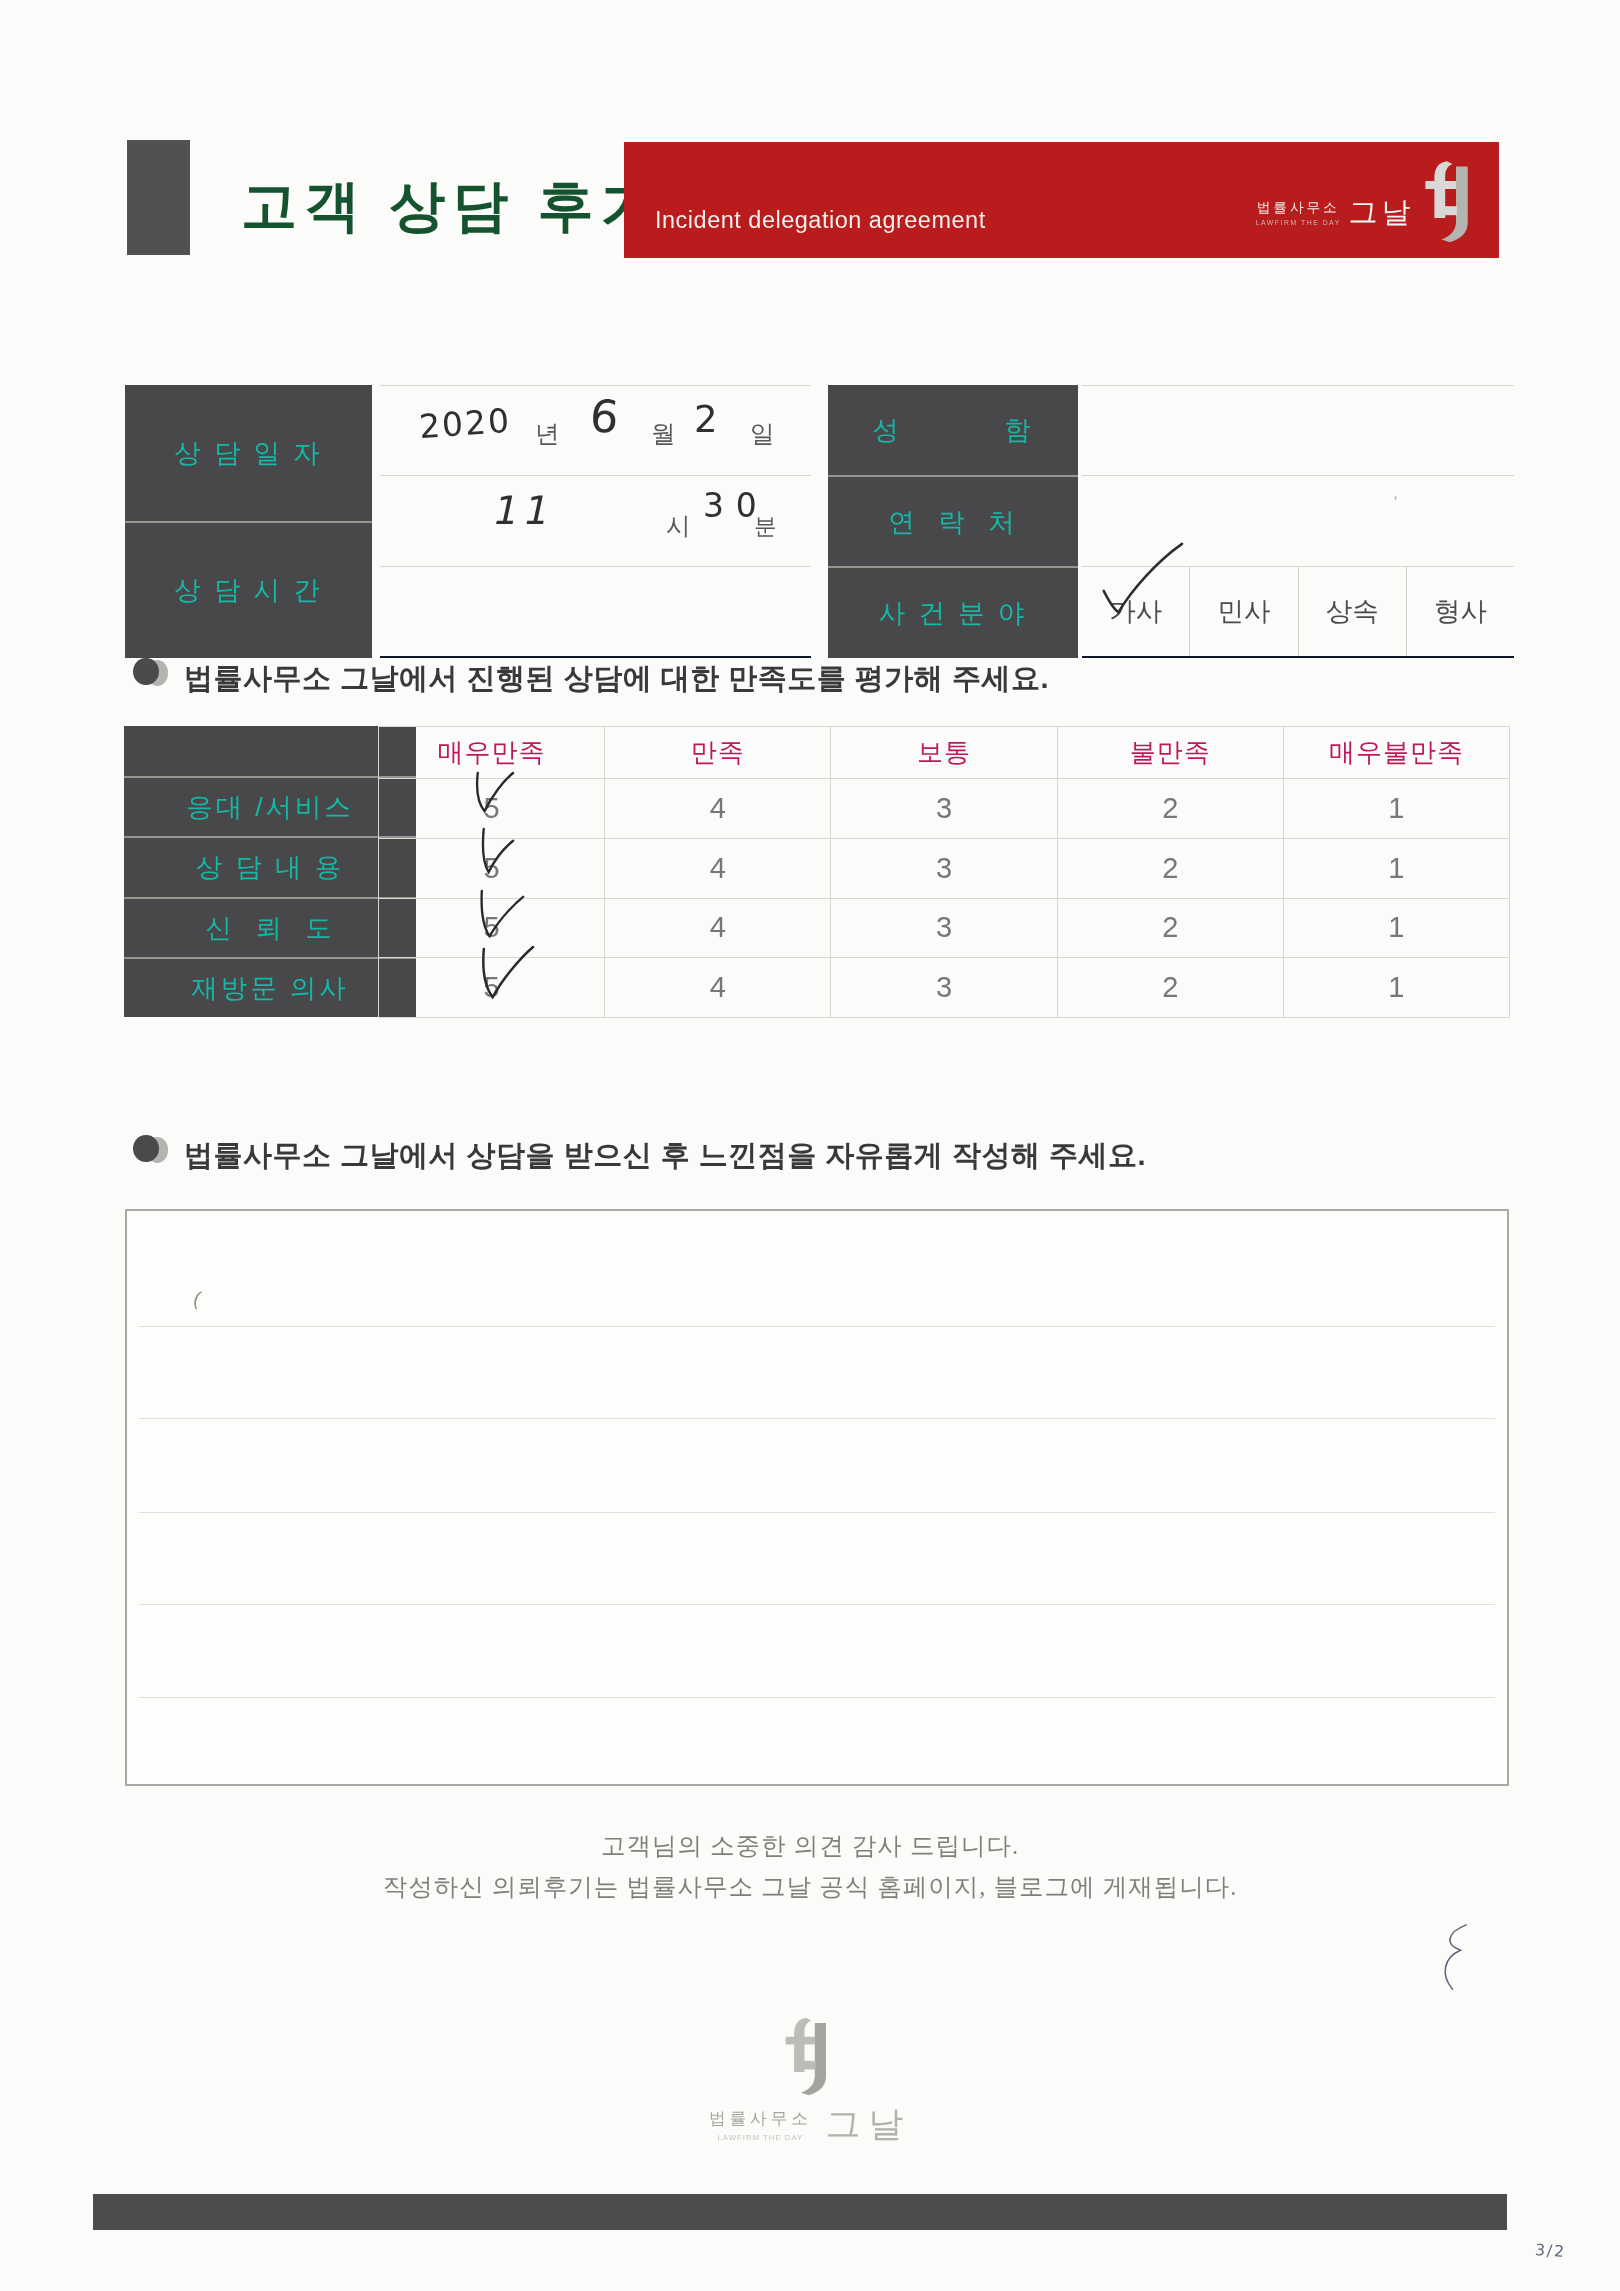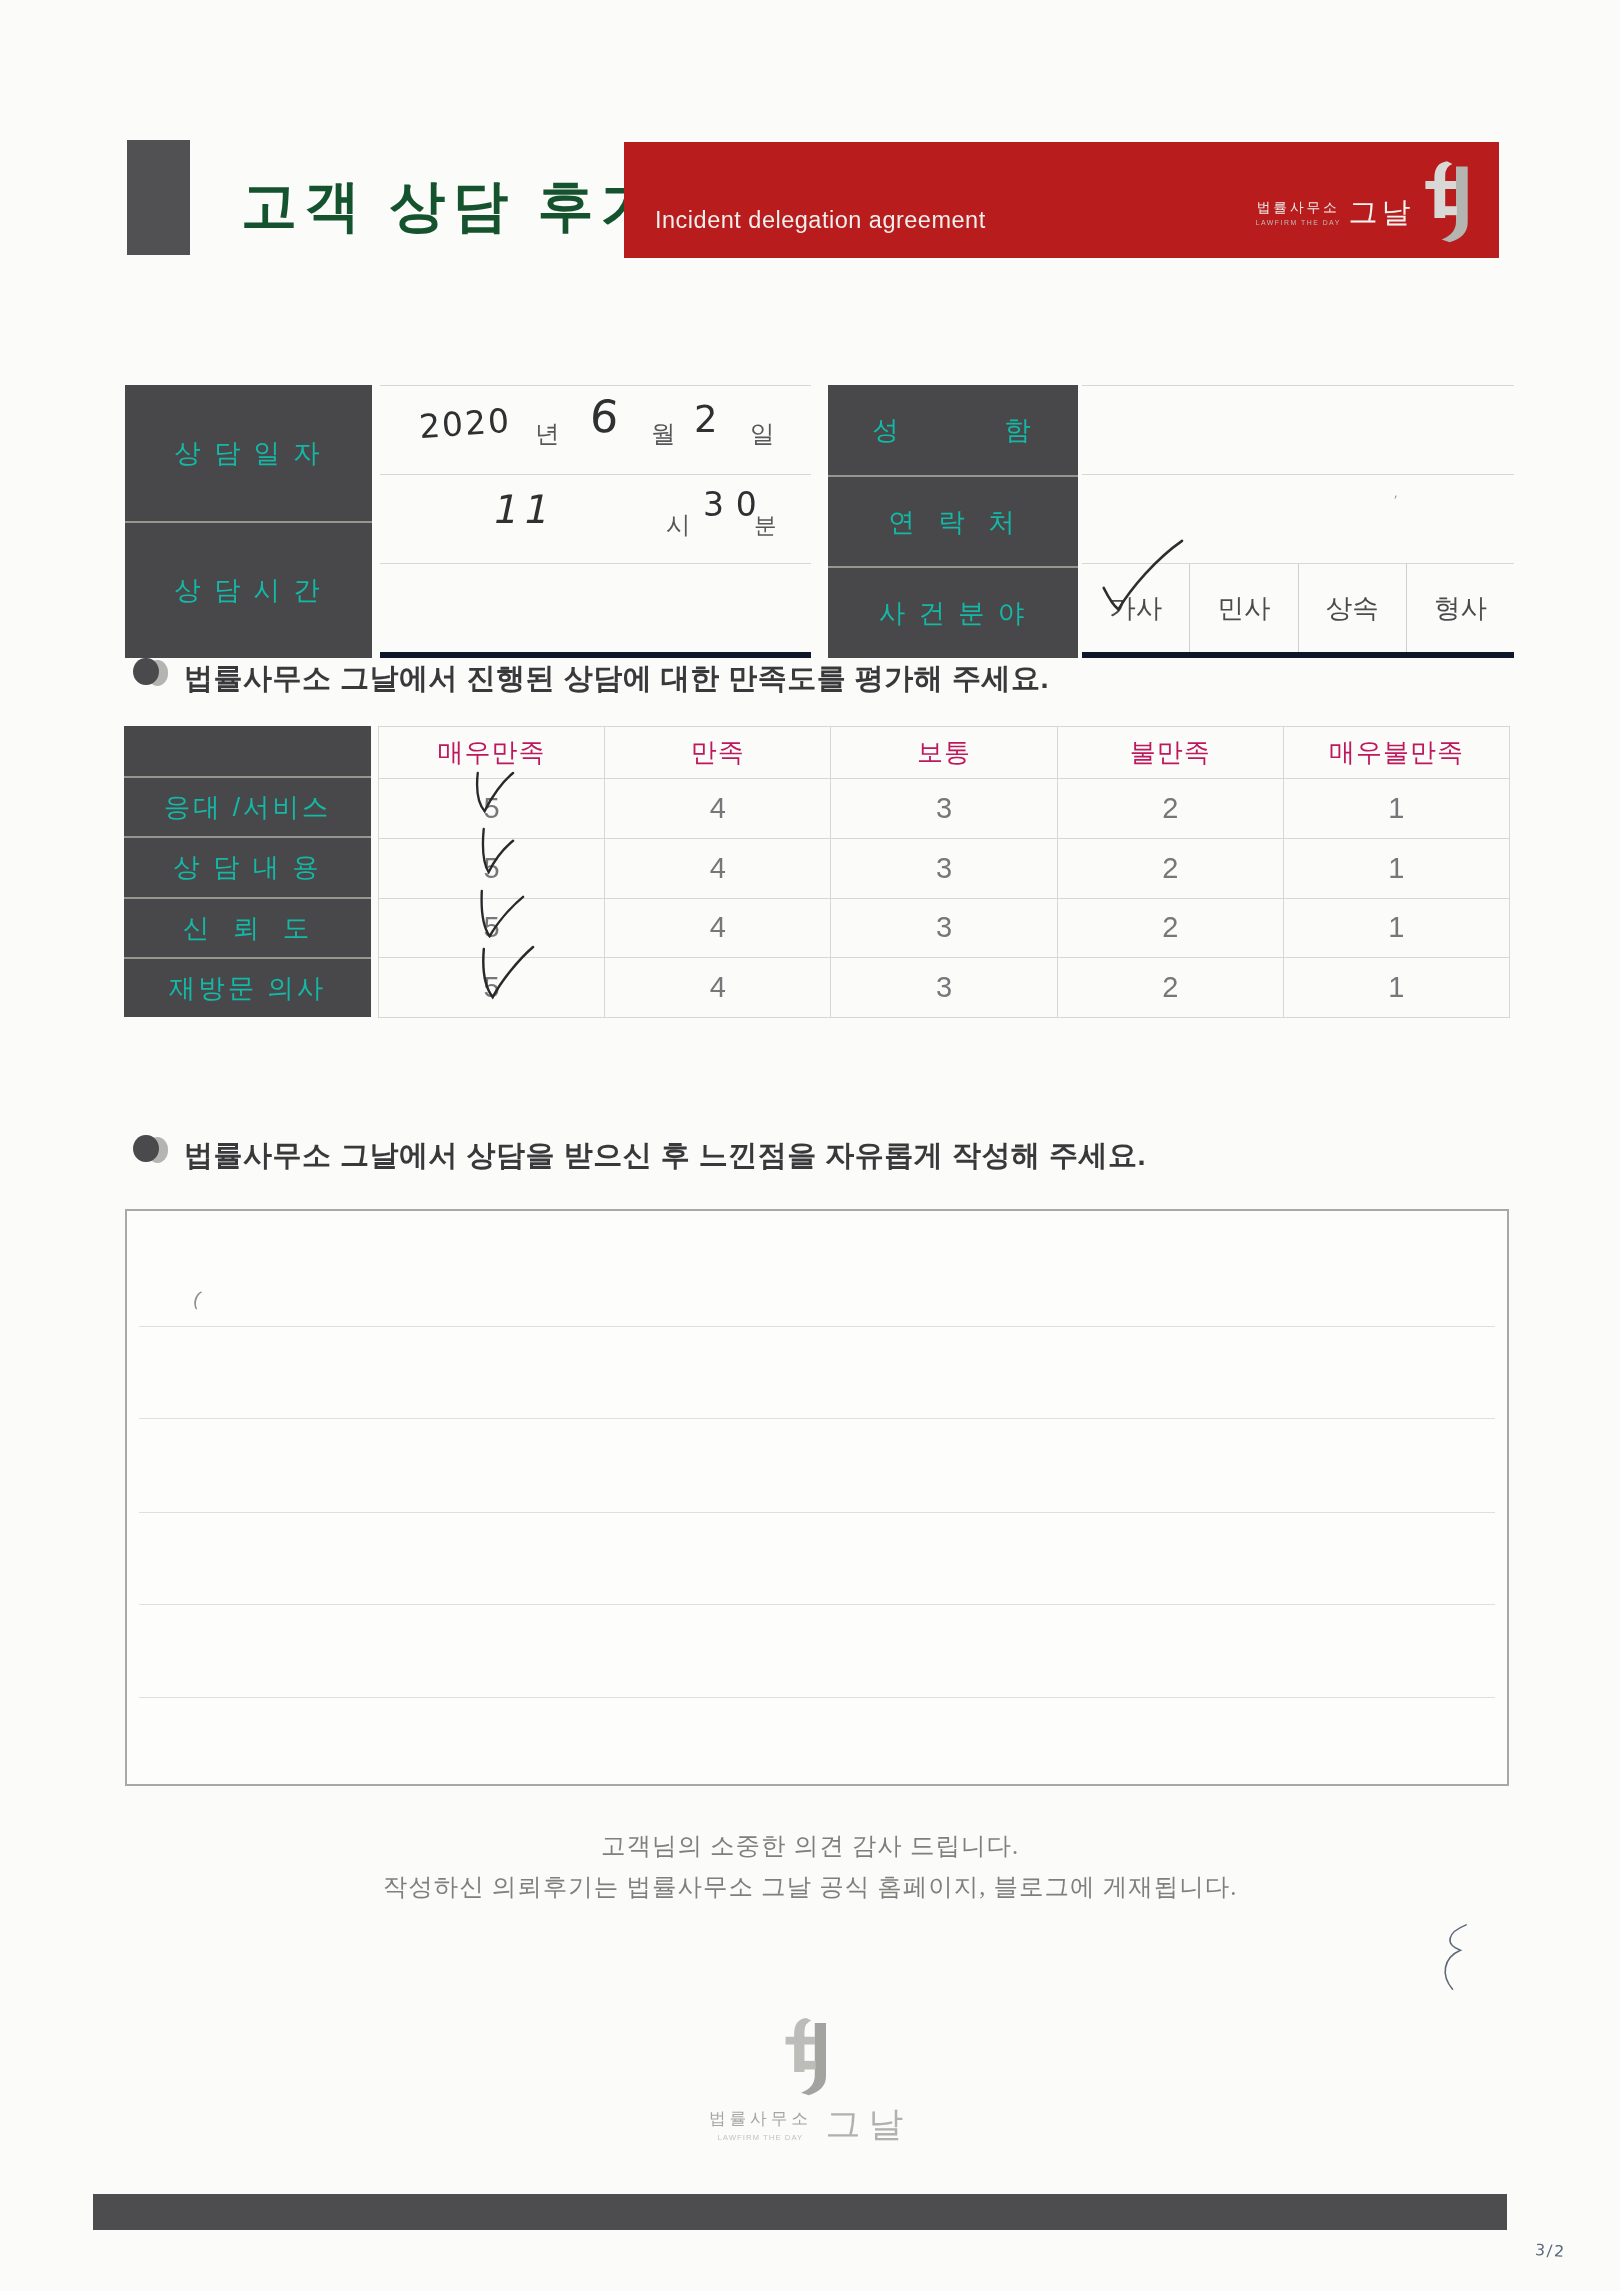--- a/index.html
+++ b/index.html
@@ -18,21 +18,21 @@
   .brand-sub{font-size:6.9px;color:#bdbdba;letter-spacing:1.5px;white-space:nowrap;margin-top:2px;}
   .brand-name{font-size:29px;color:#f4f4f2;letter-spacing:3.9px;margin:39px 5.9px 0 7.8px;font-weight:normal;white-space:nowrap;}
   .banner .monogram{width:63px;height:90px;}
 
   
   .label-col{display:flex;flex-direction:column;gap:2px;background:#96968f;}
   .label-cell{flex:1;background:#48484b;color:#14b8a6;display:flex;align-items:center;justify-content:center;
               font-size:26.5px;letter-spacing:2.9px;white-space:pre;}
   .content-col{display:flex;flex-direction:column;}
   .content-row{flex:1;position:relative;border-top:1px solid #d8d7d1;background:transparent;}
-  .content-col .content-row:last-child{border-bottom:6px solid #0f172a;}
+  .content-col .content-row:last-child{border-bottom:2px solid #0f172a;}
   .printed-suffix{position:absolute;font-size:24.5px;color:#57575a;}
   .hand{position:absolute;color:#2e3032;font-family:"DejaVu Sans",sans-serif;}
   .case-row{display:flex;}
   .case-cell{flex:1;position:relative;display:flex;align-items:center;justify-content:center;
              font-size:26.5px;color:#4b4b4d;border-left:1px solid #cfceca;}
   .case-cell:first-child{border-left:none;}
   .stray-mark{font-size:14.7px;color:#98989a;}
 
   
   .bullet{width:29px;height:29px;}
@@ -146,21 +146,21 @@
       </div>
     </div>
   </div>
 
   <div class="abs bullet" style="left:133px;top:658px;">
     <span class="b-lite"></span>
       <span class="b-dark"></span>
   </div>
   <div class="abs section-heading" style="left:184px;top:659px;">법률사무소 그날에서 진행된 상담에 대한 만족도를 평가해 주세요.</div>
 
-  <div class="abs label-col" style="left:124px;top:726px;width:247px;height:291px;">
+  <div class="abs label-col" style="left:124px;top:726px;width:292px;height:291px;">
     <div class="label-cell" style="flex:0 0 50px;"></div>
     <div class="label-cell">응대 /서비스</div>
     <div class="label-cell">상 담 내 용</div>
     <div class="label-cell">신  뢰  도</div>
     <div class="label-cell">재방문 의사</div>
   </div>
 
   <div class="abs survey-grid" style="left:378px;top:726px;width:1131px;height:291px;">
     <div class="sv-cell sv-head">매우만족</div>
     <div class="sv-cell sv-head">만족</div>

